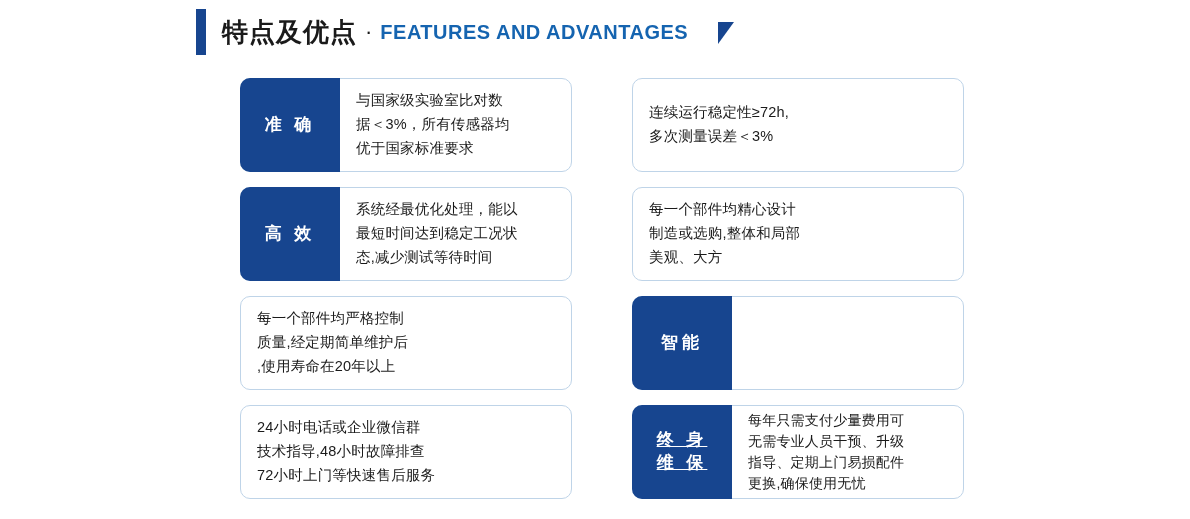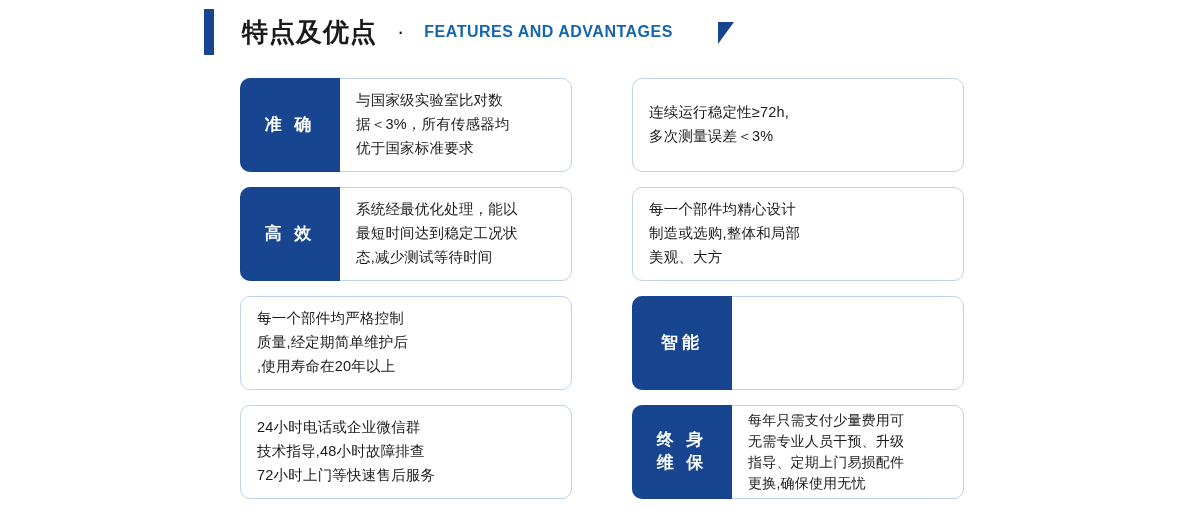--- a/index.html
+++ b/index.html
@@ -15,26 +15,25 @@
   }
   .page {
     position: relative;
     width: 1190px;
     height: 519px;
   }
 
   
   .header {
     position: absolute;
-    left: 204px;
+    left: 196px;
     top: 6px;
     height: 52px;
     display: flex;
     align-items: center;
-    gap: 12px;
   }
   .header-bar {
     width: 10px;
     height: 46px;
     background: #17458f;
     margin-right: 16px;
     flex: 0 0 auto;
   }
   .header-cn {
     font-size: 26px;
@@ -42,21 +41,21 @@
     color: #1a1a1a;
     letter-spacing: 1px;
     white-space: nowrap;
   }
   .header-dot {
     font-size: 22px;
     color: #1a1a1a;
     margin: 0 8px;
   }
   .header-en {
-    font-size: 16px;
+    font-size: 20px;
     font-weight: bold;
     color: #1564b0;
     letter-spacing: 0.5px;
     white-space: nowrap;
   }
   .header-accent {
     position: absolute;
     left: 718px;
     top: 22px;
     width: 0;
@@ -99,20 +98,21 @@
     text-align: center;
     font-size: 17px;
     font-weight: bold;
     letter-spacing: 4px;
     line-height: 1.35;
     padding-left: 0;
     box-sizing: border-box;
   }
   .card-tag.two-line {
     letter-spacing: 4px;
+    text-decoration: underline;
   }
   .card-body {
     flex: 1 1 auto;
     display: flex;
     align-items: center;
     padding: 0 10px 0 16px;
   }
   .card-text {
     font-size: 14.5px;
     color: #1a1a1a;

